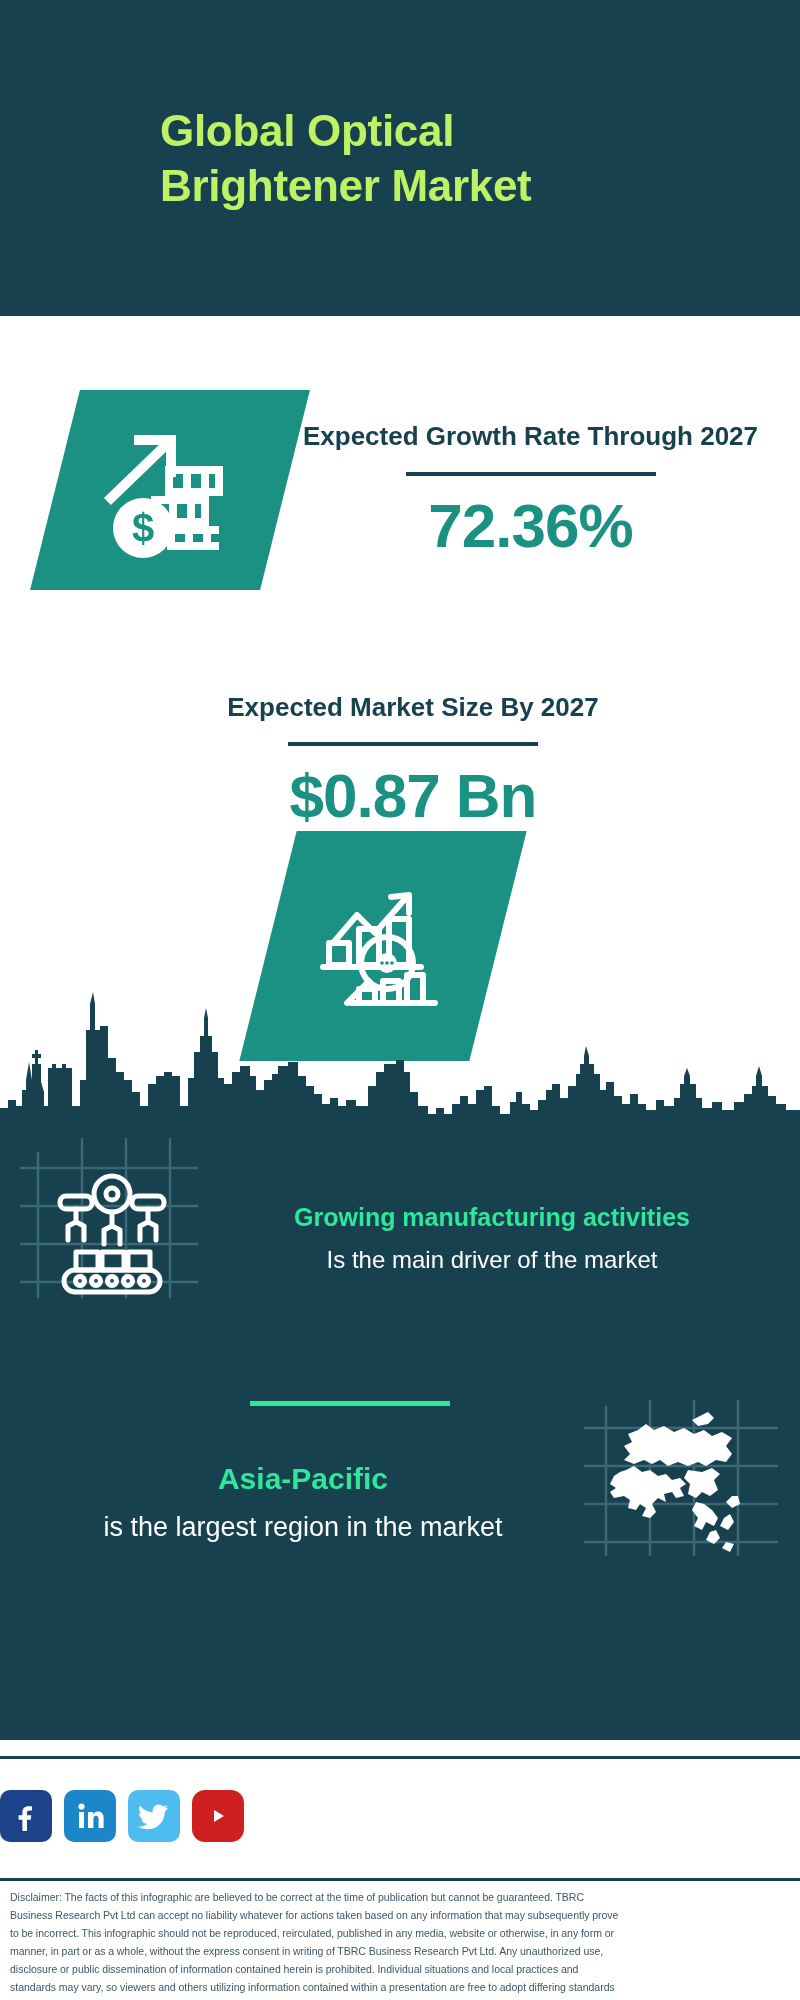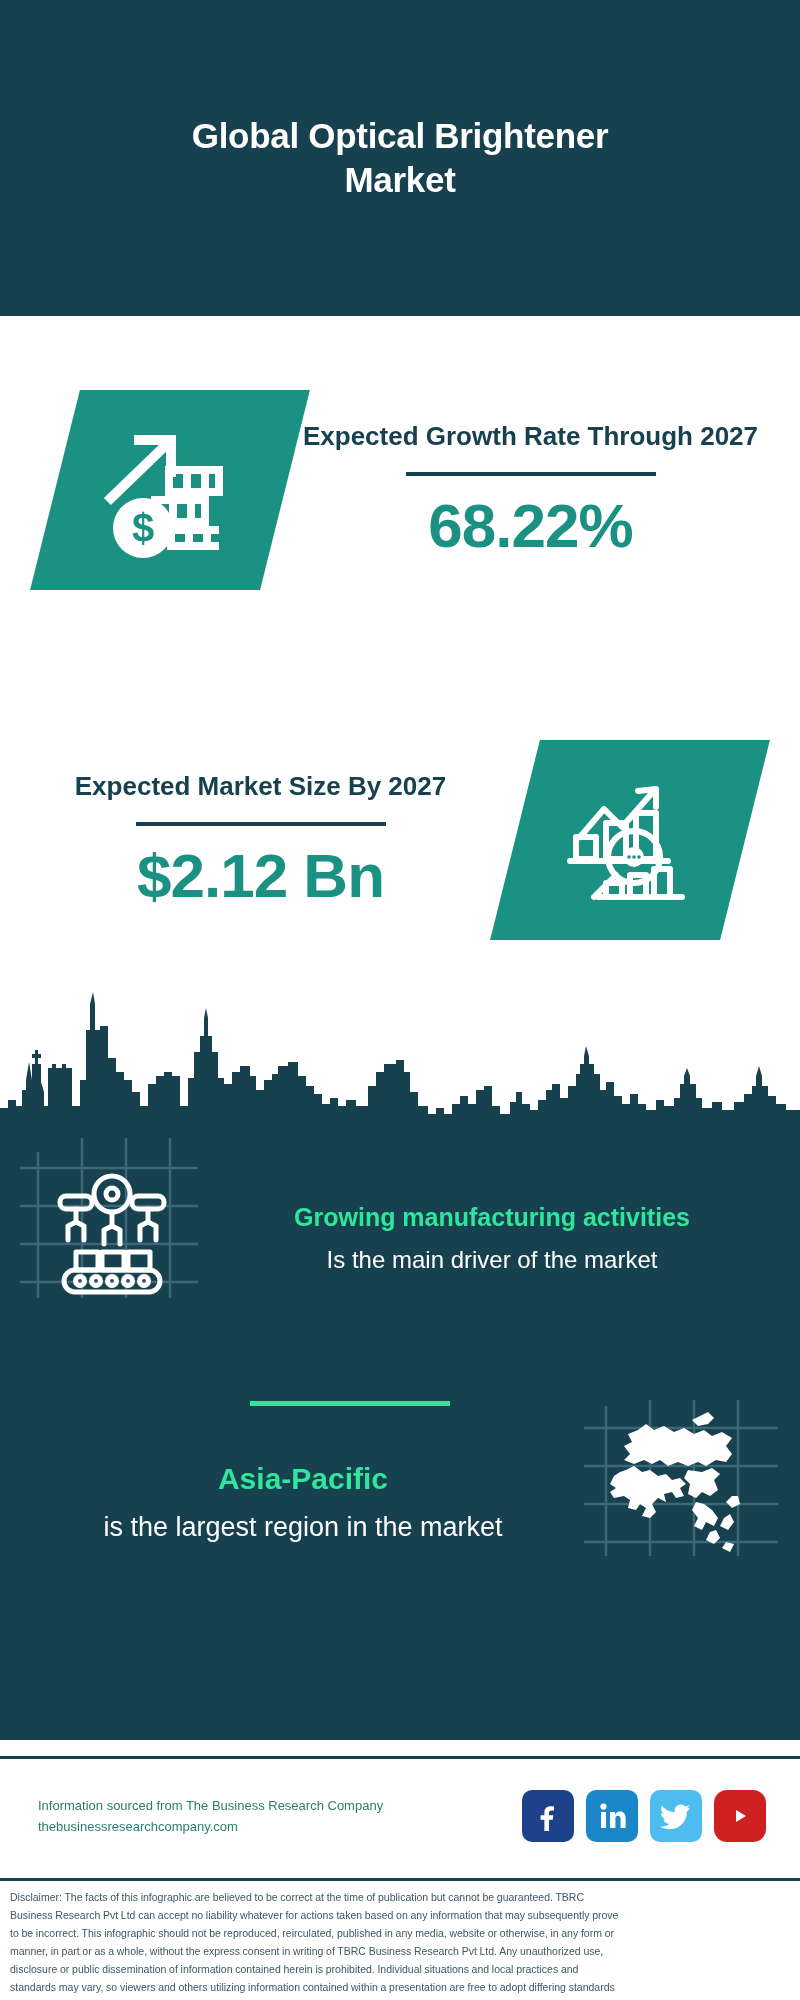--- a/index.html
+++ b/index.html
@@ -11,22 +11,22 @@
   }
   .page { position:relative; width:800px; height:2000px; background:#fff; }
 
   
   .header {
     position:absolute; left:0; top:0; width:800px; height:316px;
     background:#17414f;
     display:flex; align-items:center; justify-content:center;
   }
   .header-title {
-    color:#ffffff; font-size:35px; font-weight:bold; line-height:1.25;
-    text-align:center; letter-spacing:-0.3px; padding:0 60px;
+    color:#bef264; font-size:44px; font-weight:bold; line-height:1.25;
+    text-align:left; letter-spacing:-0.3px; padding:0 60px;
     max-width:600px;
   }
 
   
   .stat1 {
     position:absolute; left:0; top:340px; width:800px; height:300px;
     display:flex; align-items:center;
   }
   .para-badge {
     width:230px; height:200px; flex:0 0 230px;
@@ -47,21 +47,21 @@
   .stat-rule {
     width:250px; height:4px; background:#17414f; margin:18px auto 14px;
   }
   .stat-value {
     color:#1b9183; font-size:62px; font-weight:bold; letter-spacing:-1px;
   }
 
   
   .stat2 {
     position:absolute; left:0; top:690px; width:800px; height:300px;
-    display:flex; align-items:center;
+    display:flex; align-items:center;flex-direction:column;
   }
   .stat2-text { flex:1; text-align:center; padding-left:26px; }
   .stat2 .para-badge { margin-left:20px; margin-right:55px; }
   .stat2 .stat-rule { width:250px; }
 
   
   .darkwrap { position:absolute; left:0; top:980px; width:800px; height:760px; }
   .skyline { position:absolute; left:0; top:0; width:800px; height:160px; display:block; }
   .darkpanel {
     position:absolute; left:0; top:152px; width:800px; height:608px;
@@ -157,29 +157,29 @@
             <rect x="72" y="122" width="52" height="8"></rect>
           </g>
           <circle cx="48" cy="108" r="30" fill="#ffffff"></circle>
           <text x="48" y="122" font-family="Liberation Sans, sans-serif" font-size="40" font-weight="bold" fill="#1b9183" text-anchor="middle">$</text>
         </svg>
       </div>
     </div>
     <div class="stat1-text">
       <div class="stat-label">Expected Growth Rate Through 2027</div>
       <div class="stat-rule"></div>
-      <div class="stat-value">68.22%</div>
+      <div class="stat-value">72.36%</div>
     </div>
   </div>
 
   <div class="stat2">
     <div class="stat2-text">
       <div class="stat-label">Expected Market Size By 2027</div>
       <div class="stat-rule"></div>
-      <div class="stat-value">$2.12 Bn</div>
+      <div class="stat-value">$0.87 Bn</div>
     </div>
     <div class="para-badge">
       <div class="para-shape"></div>
       <div class="para-icon">
         <svg width="140" height="130" viewBox="0 0 140 130">
           <g fill="none" stroke="#ffffff" stroke-width="6" stroke-linecap="round" stroke-linejoin="round">
             <polyline points="20,62 44,34 62,52 92,18"></polyline>
             <polyline points="78,16 96,14 96,32"></polyline>
             <rect x="16" y="62" width="20" height="22"></rect>
             <rect x="46" y="48" width="20" height="36"></rect>
@@ -308,24 +308,20 @@
           <path d="M144,118 L140,126 L148,130 L154,122 L150,114 Z"></path>
           <path d="M152,96 L146,102 L152,108 L160,104 L158,96 Z"></path>
           <path d="M146,142 L142,148 L150,152 L154,144 Z"></path>
         </g>
       </svg>
     </div>
   </div>
 
   <div class="footer-sep"></div>
   <div class="footer">
-    <div class="src-text">
-      <div class="src-line">Information sourced from The Business Research Company</div>
-      <div class="src-line">thebusinessresearchcompany.com</div>
-    </div>
     <div class="socials">
       <div class="soc soc-fb">
         <svg width="30" height="30" viewBox="0 0 30 30">
           <path fill="#ffffff" d="M18.5,9.5 L21,9.5 L21,5.4 C20.6,5.3 19.1,5.2 17.4,5.2
             C13.8,5.2 11.4,7.4 11.4,11.4 L11.4,14.2 L7.6,14.2 L7.6,18.8 L11.4,18.8 L11.4,30 L16,30
             L16,18.8 L19.7,18.8 L20.3,14.2 L16,14.2 L16,11.8 C16,10.5 16.4,9.5 18.5,9.5 Z"></path>
         </svg>
       </div>
       <div class="soc soc-li">
         <svg width="30" height="30" viewBox="0 0 30 30">

